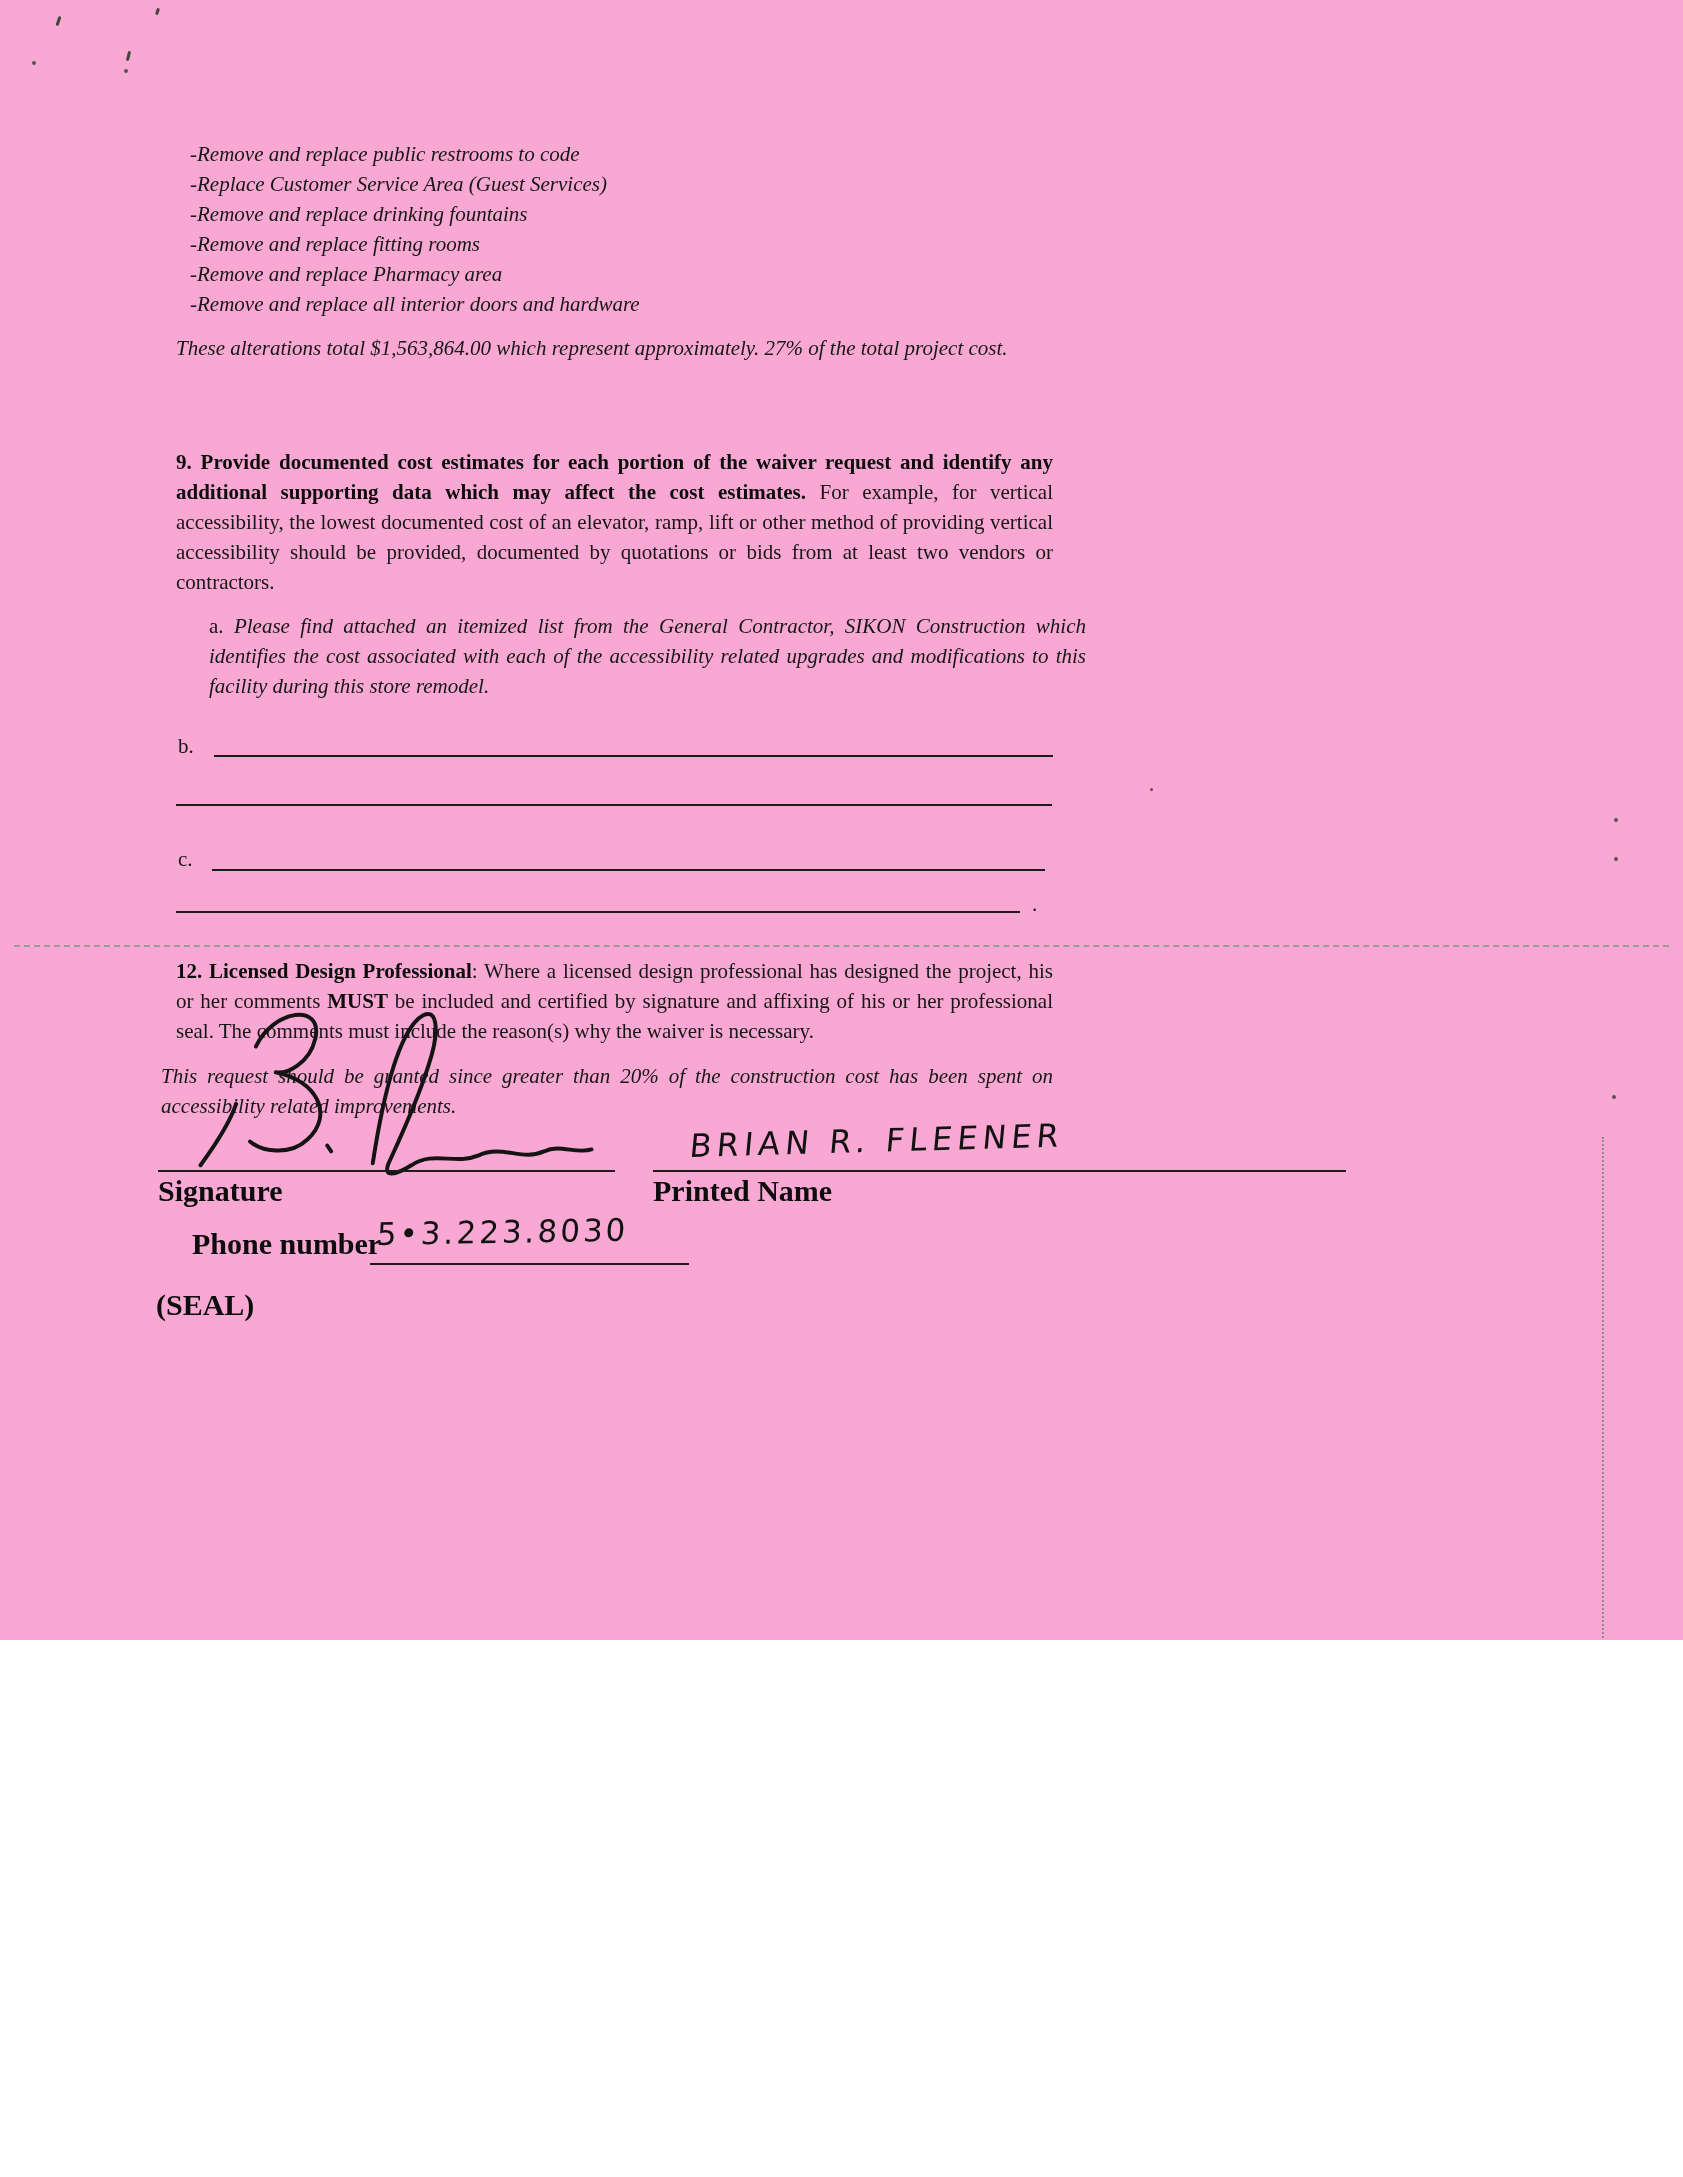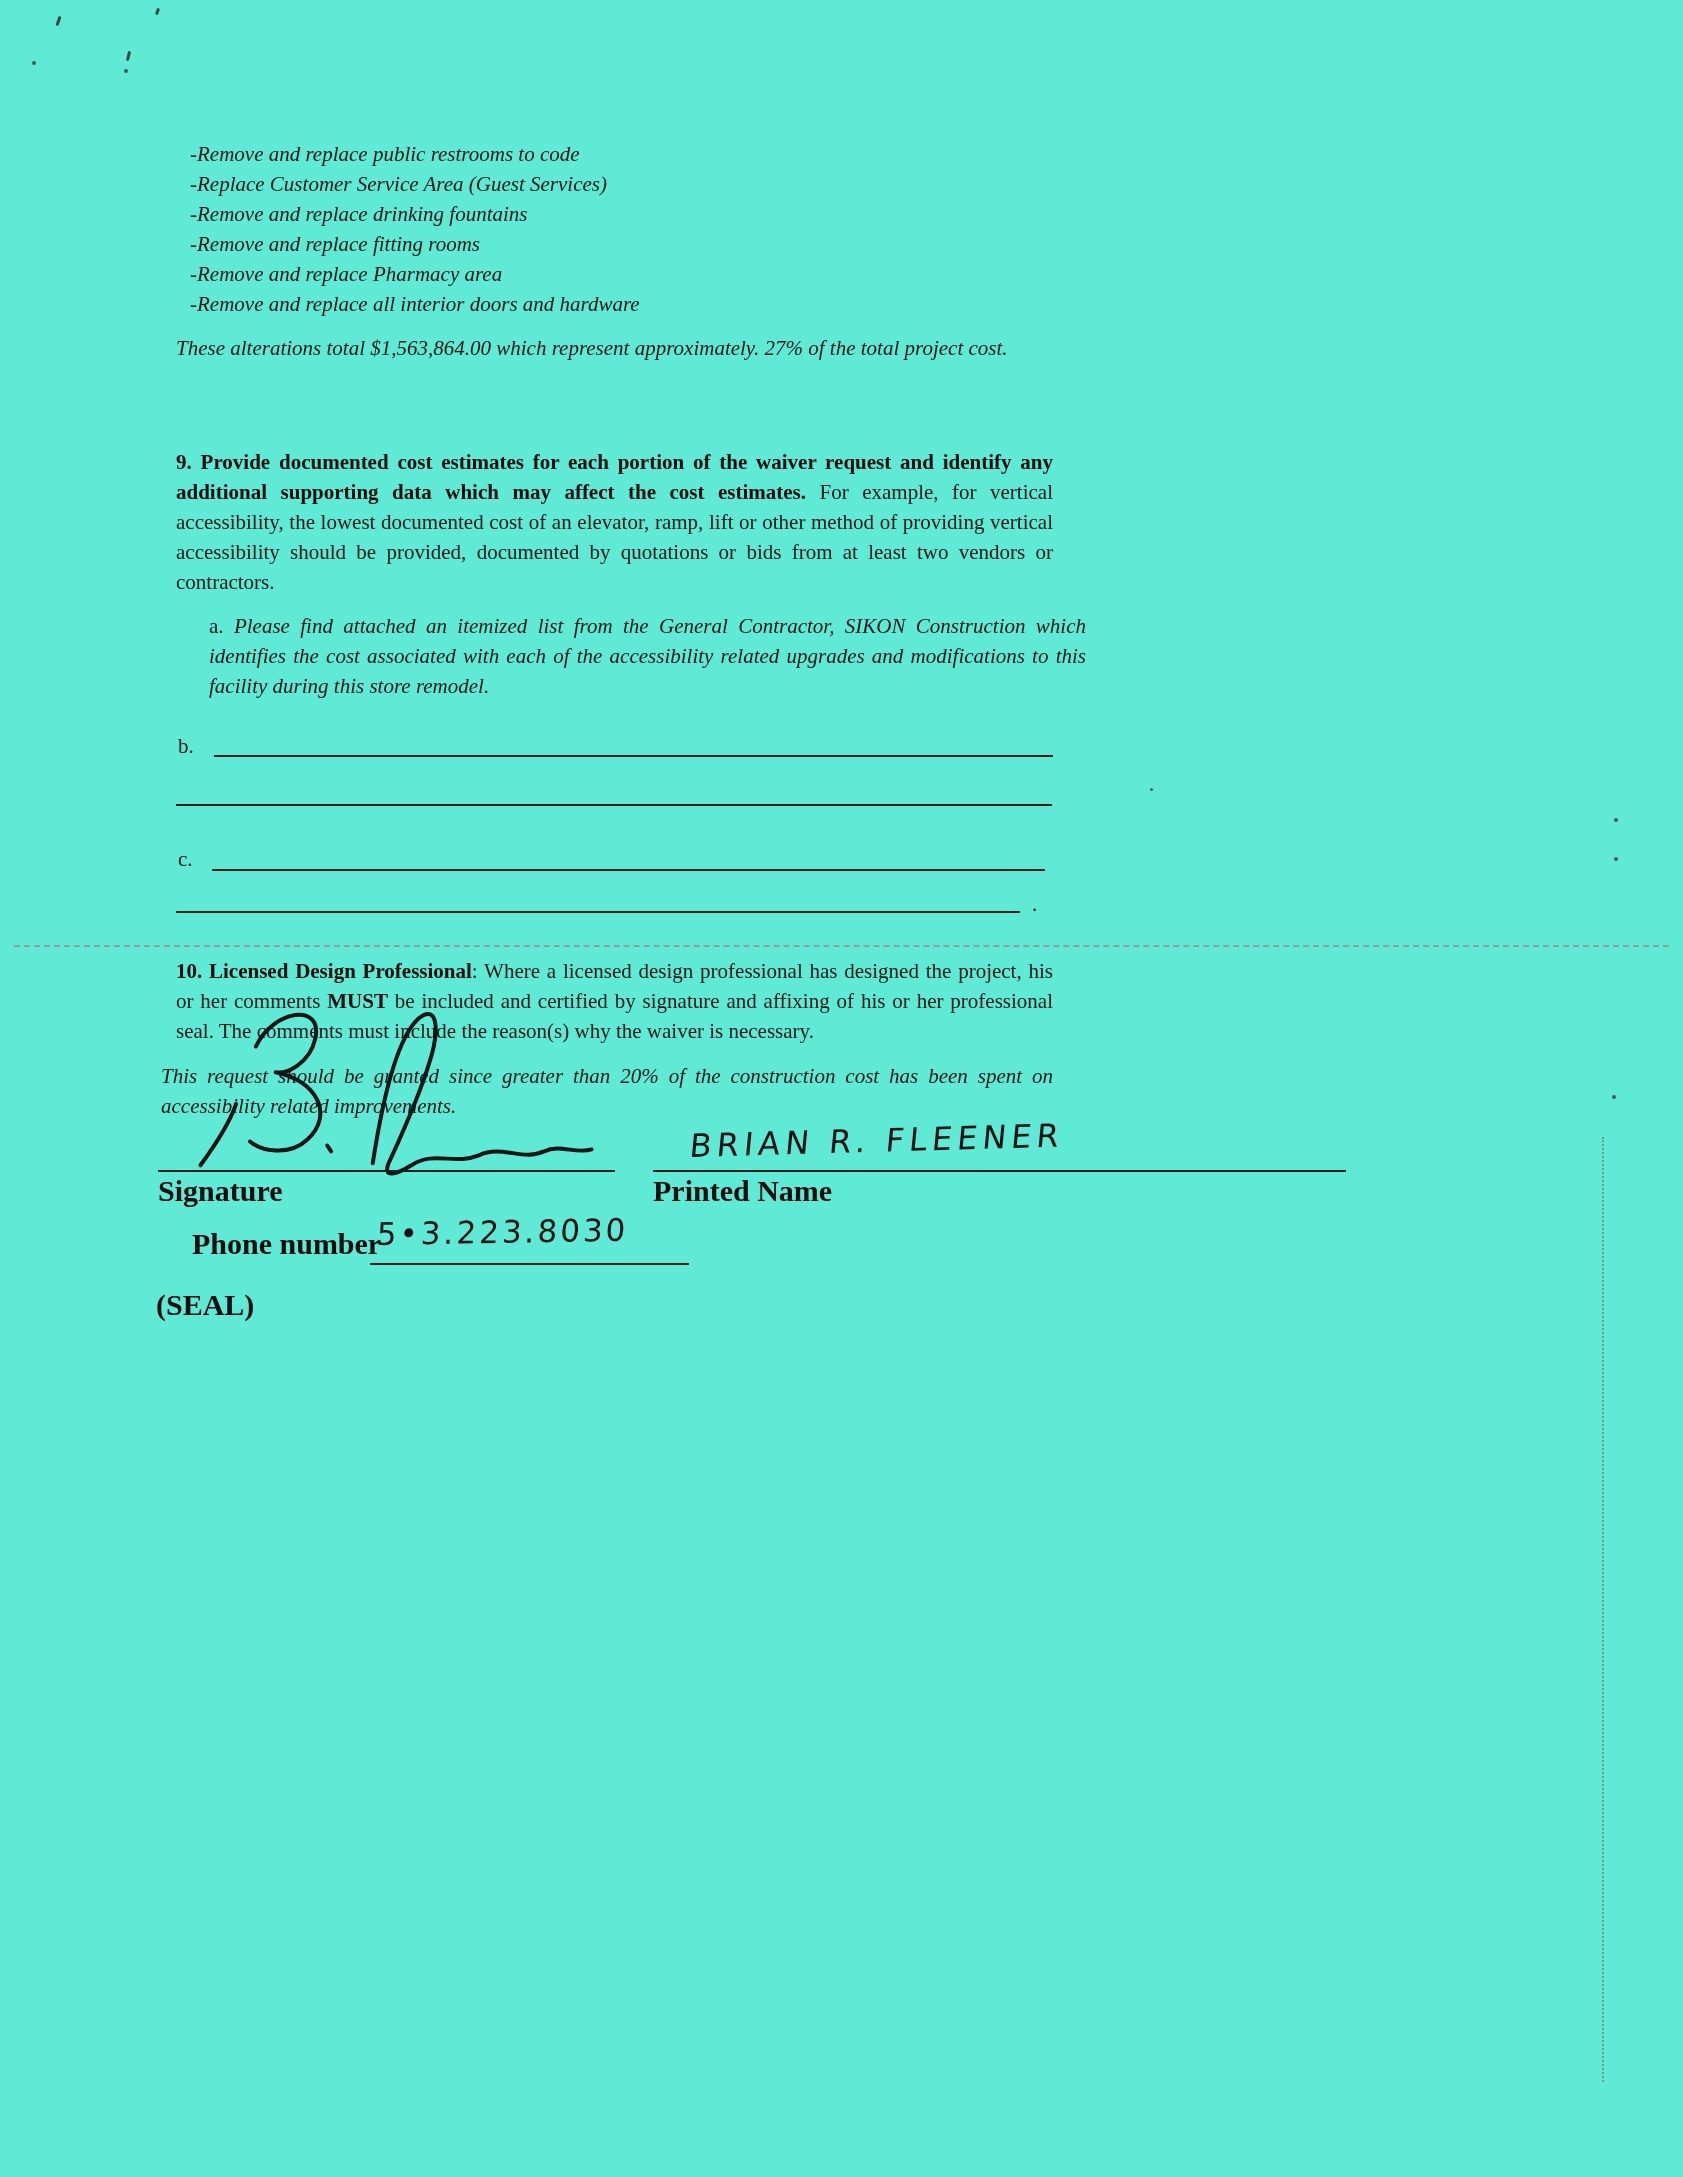--- a/index.html
+++ b/index.html
@@ -1,20 +1,20 @@
 <!DOCTYPE html>
 <html><head>
 <meta charset="utf-8">
 <style>
   html,body{margin:0;padding:0;background:#ffffff;}
   .page{
     position:relative;
     width:1683px;
-    height:2177px;
-    background:#5eead4;
+    height:1640px;
+    background:#f9a8d4;
     overflow:hidden;
     font-family:"Liberation Serif","DejaVu Serif",serif;
     color:#161616;
   }
   .abs{position:absolute;}
   .txt{font-size:21px;line-height:30px;color:#161616;}
   .it{font-style:italic;}
   .b{font-weight:bold;color:#0d0d0d;}
   .just{text-align:justify;}
   .col{left:176px;width:877px;}
@@ -80,21 +80,21 @@
   <div class="uline" style="left:176px;top:804px;width:876px;"></div>
 
   <div class="abs txt" style="left:178px;top:844px;">c.</div>
   <div class="uline" style="left:212px;top:869px;width:833px;"></div>
   <div class="uline" style="left:176px;top:911px;width:844px;"></div>
   <div class="abs txt" style="left:1032px;top:889px;">.</div>
 
   <div class="dashline" style="left:14px;top:945px;width:1655px;"></div>
 
   <div class="abs txt just col" style="top:956px;">
-    <span class="b">10. Licensed Design Professional</span><span>: Where a licensed design professional has designed the project, his or her comments </span><span class="b">MUST</span><span> be included and certified by signature and affixing of his or her professional seal. The comments must include the reason(s) why the waiver is necessary.</span>
+    <span class="b">12. Licensed Design Professional</span><span>: Where a licensed design professional has designed the project, his or her comments </span><span class="b">MUST</span><span> be included and certified by signature and affixing of his or her professional seal. The comments must include the reason(s) why the waiver is necessary.</span>
   </div>
 
   <div class="abs txt it just col" style="left:161px;top:1061px;width:892px;">This request should be granted since greater than 20% of the construction cost has been spent on accessibility related improvements.</div>
 
   <div class="abs" style="left:139px;top:995px;">
     <svg width="515" height="198" viewBox="0 0 520 200">
       <g fill="none" stroke="#141414" stroke-width="4" stroke-linecap="round" stroke-linejoin="round">
         <path d="M62 172 C78 150 92 128 98 110"></path>
         <path d="M118 52 C136 14 186 8 178 44 C172 70 148 80 138 78 C178 86 198 120 170 146 C152 163 124 158 112 148"></path>
         <path d="M190 152 l4 6"></path>

